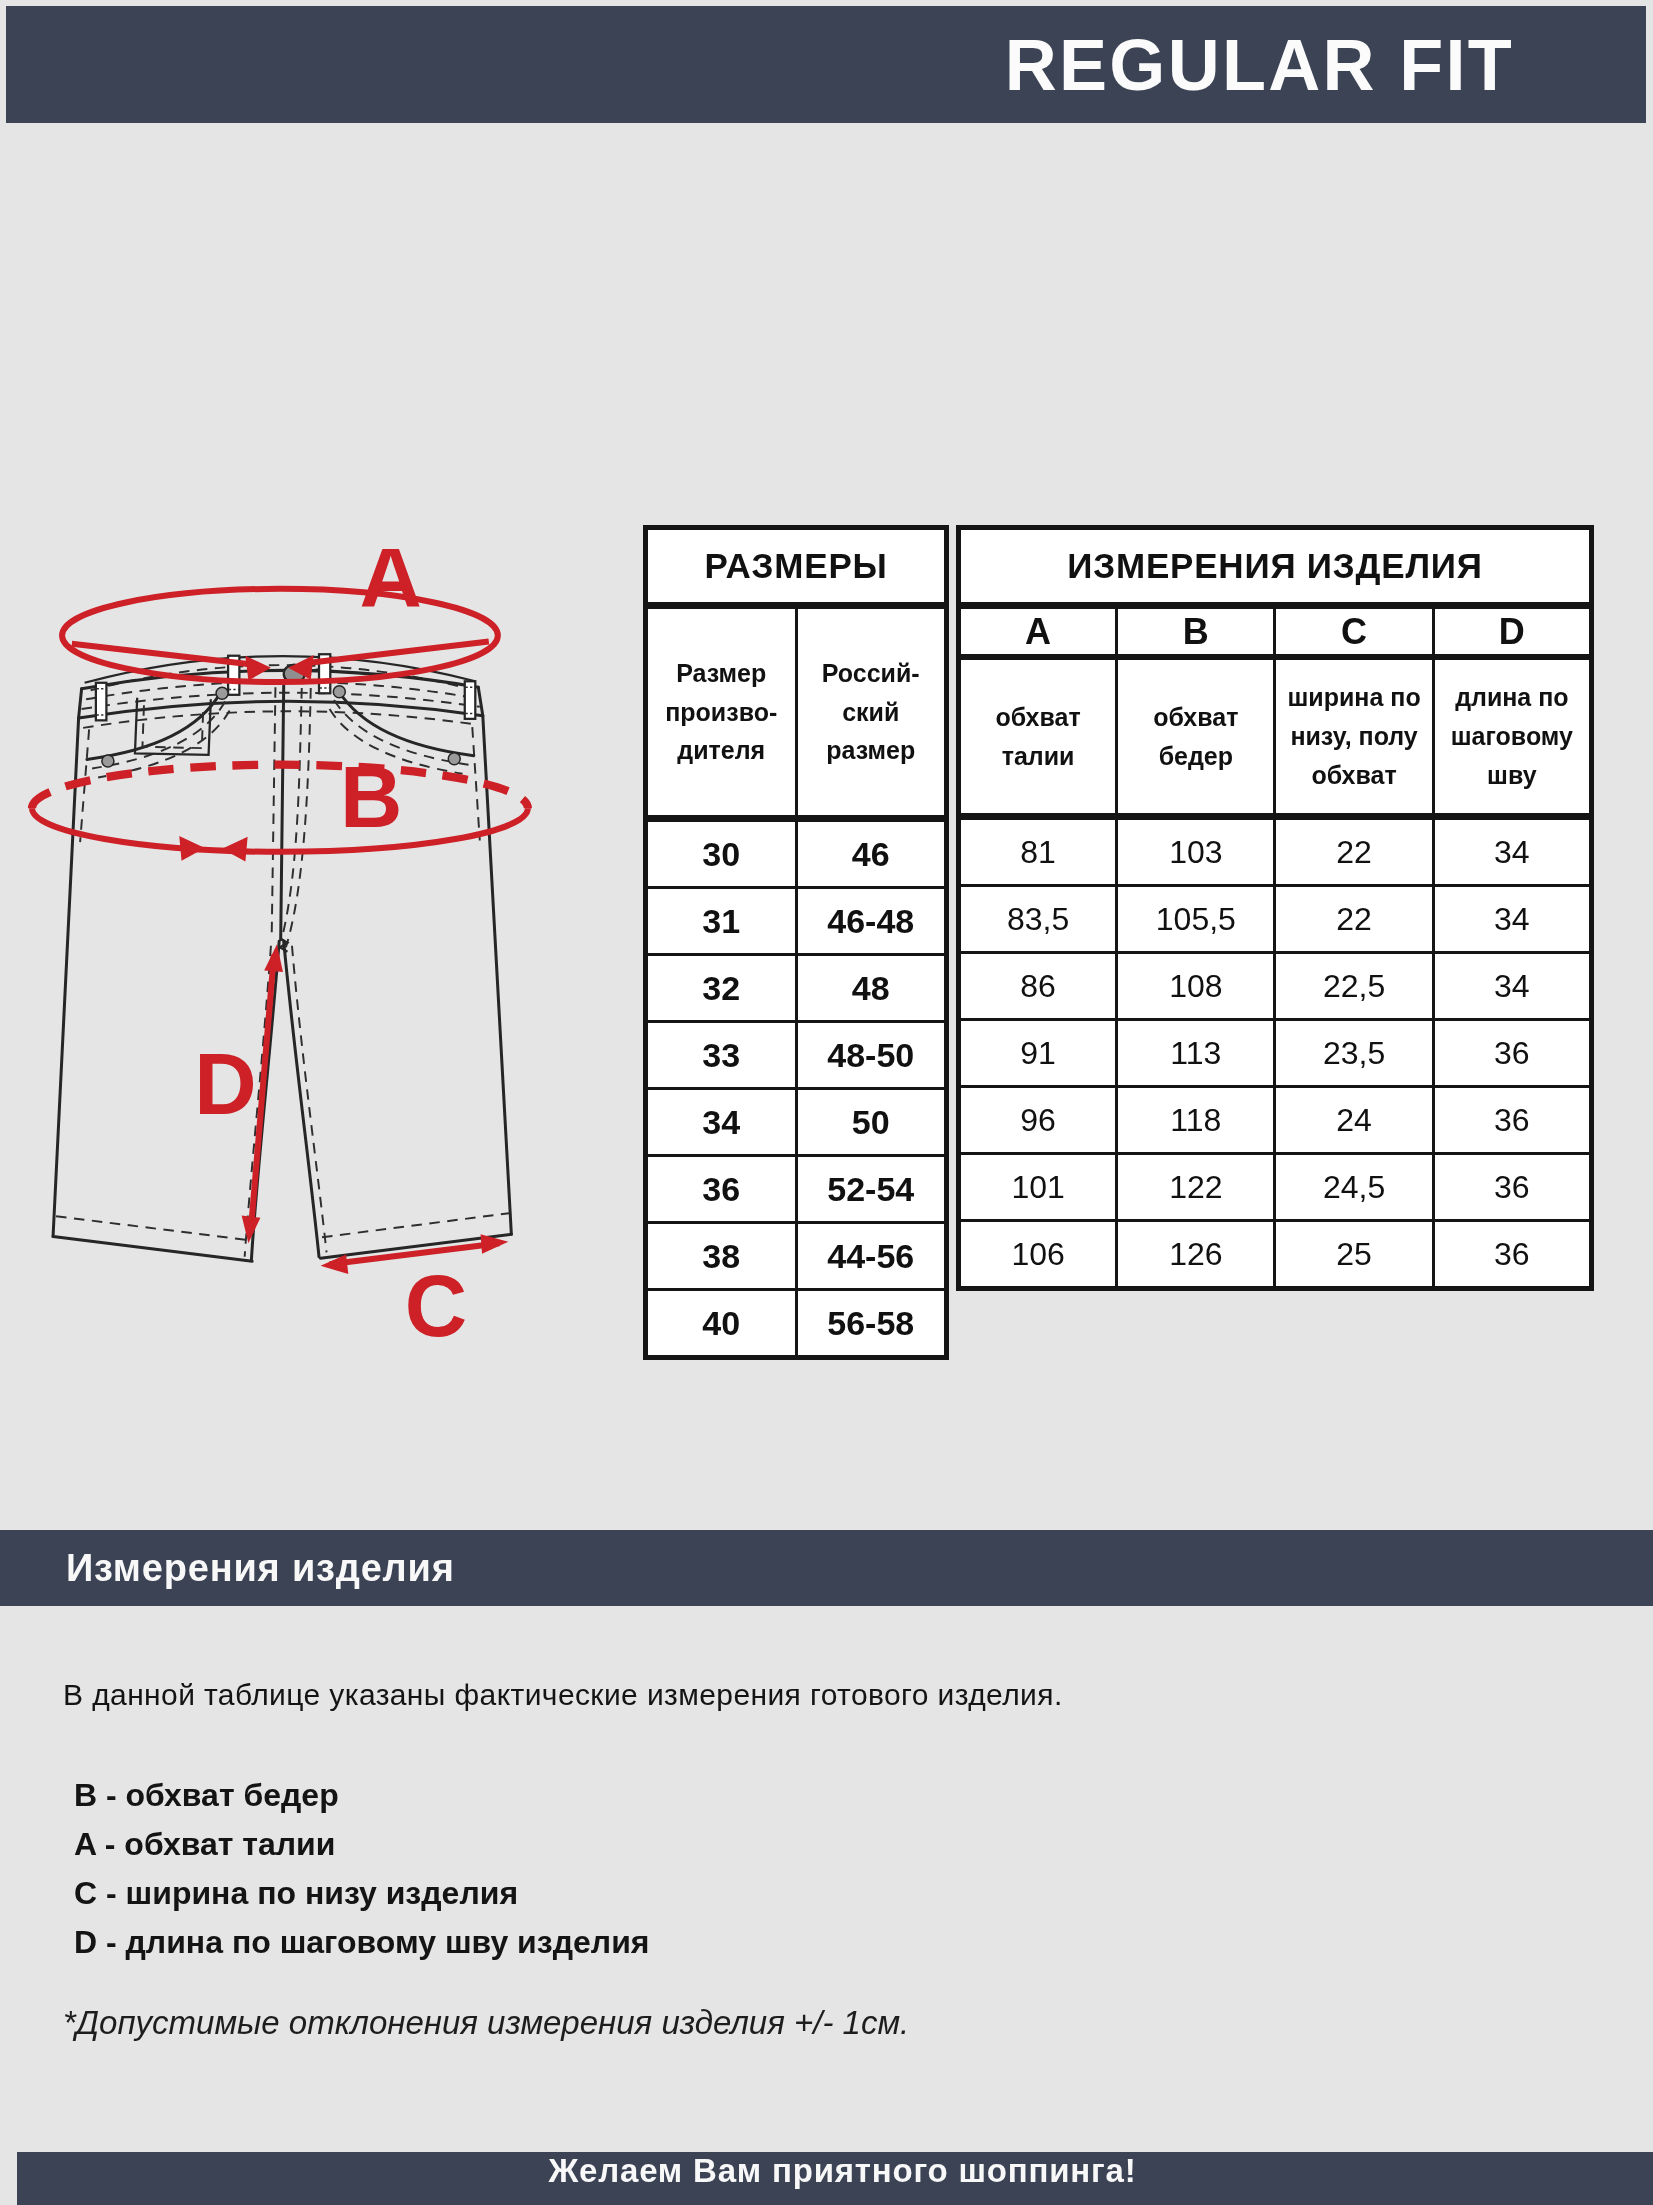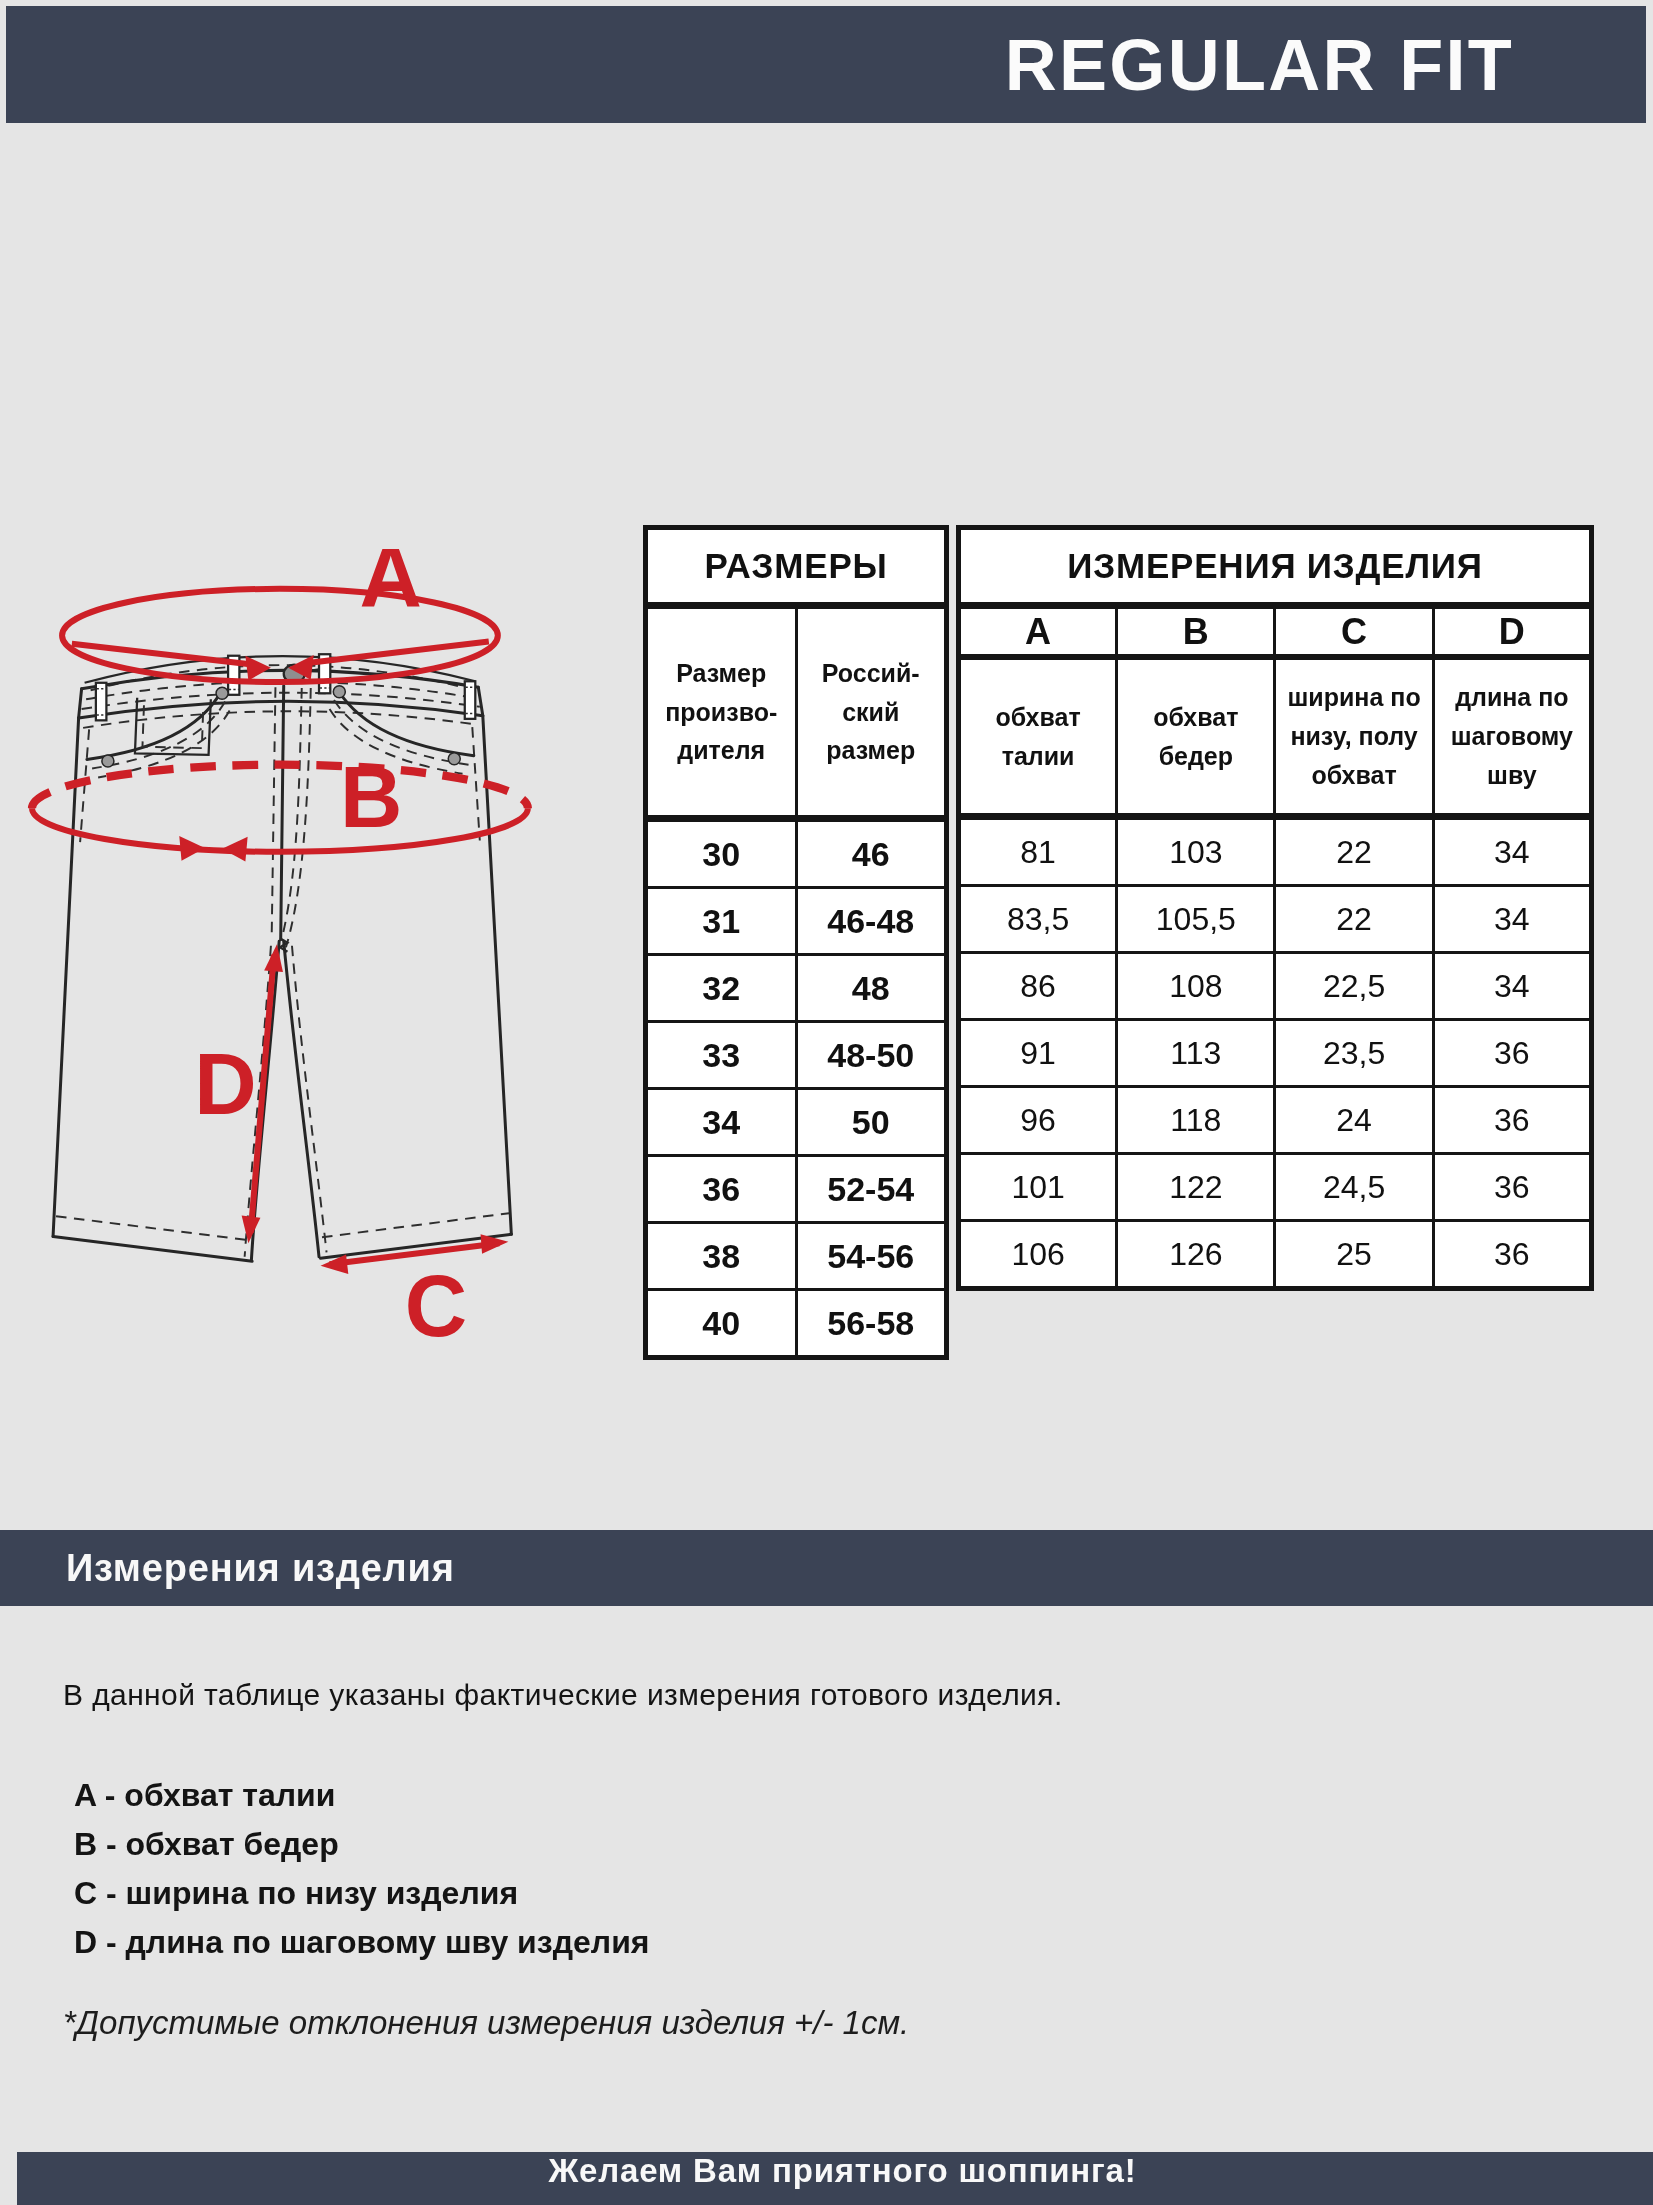--- a/index.html
+++ b/index.html
@@ -204,21 +204,21 @@
         <tr class="dr">
       <td>34</td>
       <td>50</td>
     </tr>
         <tr class="dr">
       <td>36</td>
       <td>52-54</td>
     </tr>
         <tr class="dr">
       <td>38</td>
-      <td>54-56</td>
+      <td>44-56</td>
     </tr>
         <tr class="dr">
       <td>40</td>
       <td>56-58</td>
     </tr>
       </tbody>
   </table>
 
   <table class="tbl tbl-right">
     <colgroup>
@@ -296,22 +296,22 @@
       </tbody>
   </table>
 
   <div class="section-bar">
     <span>Измерения изделия</span>
   </div>
 
   <p class="note">В данной таблице указаны фактические измерения готового изделия.</p>
 
   <div class="legend">
+    <div>B - обхват бедер</div>
     <div>A - обхват талии</div>
-    <div>B - обхват бедер</div>
     <div>C - ширина по низу изделия</div>
     <div>D - длина по шаговому шву изделия</div>
   </div>
 
   <p class="footnote">*Допустимые отклонения измерения изделия +/- 1см.</p>
 
   <footer class="bottom-bar">
     <span>Желаем Вам приятного шоппинга!</span>
   </footer>
 

